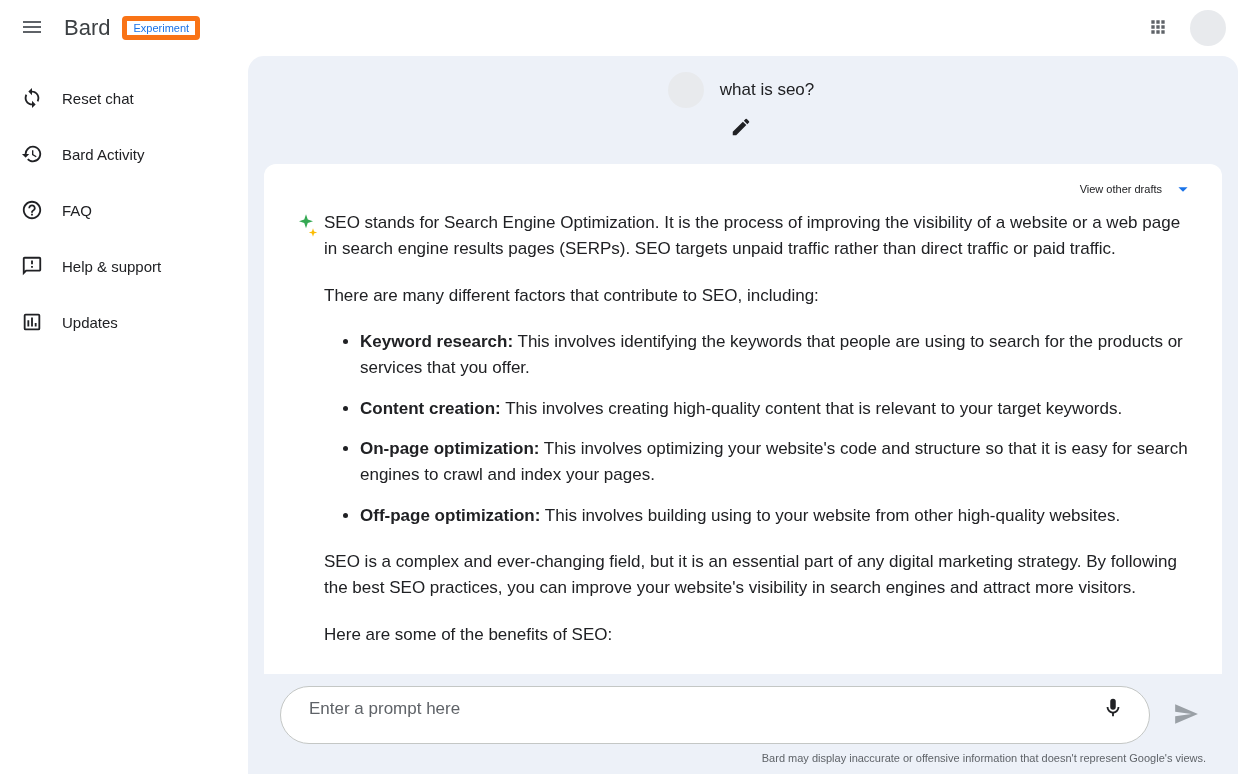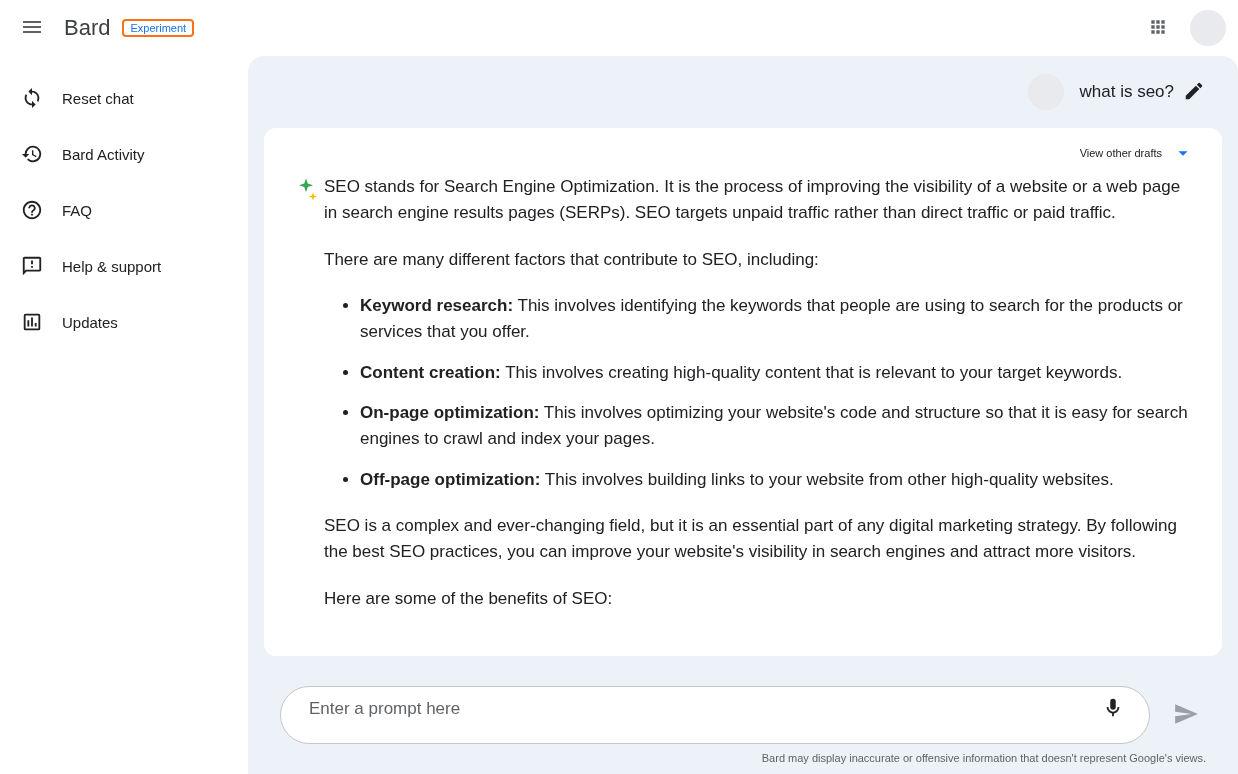--- a/index.html
+++ b/index.html
@@ -29,21 +29,21 @@
     border-radius: 50%; cursor: pointer;
   }
   .brand {
     font-size: 22px;
     font-weight: 500;
     color: #3c4043;
     margin-left: 4px;
     margin-right: 8px;
   }
   .experiment-badge {
-    border: 2px solid #f97316;
+    border: 5px solid #f97316;
     color: #1a73e8;
     font-size: 11px;
     padding: 1px 6px;
     border-radius: 4px;
     font-weight: 500;
   }
   .header-right { display: flex; align-items: center; gap: 12px; }
   .apps-btn {
     width: 40px; height: 40px;
     border: none; background: none;
@@ -90,22 +90,23 @@
   }
 
   .conversation {
     flex: 1;
     overflow-y: auto;
     padding: 0;
   }
 
   
   .user-row {
-    display: flex; align-items: center; justify-content: flex-end;
+    display: flex; align-items: center; justify-content: space-between;
     padding: 16px 24px 16px 20px;
+    flex-direction: column;
   }
   .user-row-left { display: flex; align-items: center; gap: 16px; }
   .user-avatar { width: 36px; height: 36px; border-radius: 50%; background: #e8eaed; }
   .user-text { font-size: 17px; color: #202124; }
   .edit-btn {
     width: 40px; height: 40px; border: none; background: none;
     display:flex; align-items:center; justify-content:center;
     border-radius:50%; cursor:pointer;
   }
 
@@ -288,21 +289,21 @@
               <path fill="#fbbc04" d="M18 14l.9 2.7L21.6 17.6l-2.7.9L18 21.2l-.9-2.7L14.4 17.6l2.7-.9z"></path>
             </svg>
           </div>
           <div class="answer">
             <p>SEO stands for Search Engine Optimization. It is the process of improving the visibility of a website or a web page in search engine results pages (SERPs). SEO targets unpaid traffic rather than direct traffic or paid traffic.</p>
             <p>There are many different factors that contribute to SEO, including:</p>
             <ul>
               <li><strong>Keyword research:</strong><span> This involves identifying the keywords that people are using to search for the products or services that you offer.</span></li>
               <li><strong>Content creation:</strong><span> This involves creating high-quality content that is relevant to your target keywords.</span></li>
               <li><strong>On-page optimization:</strong><span> This involves optimizing your website's code and structure so that it is easy for search engines to crawl and index your pages.</span></li>
-              <li><strong>Off-page optimization:</strong><span> This involves building links to your website from other high-quality websites.</span></li>
+              <li><strong>Off-page optimization:</strong><span> This involves building using to your website from other high-quality websites.</span></li>
             </ul>
             <p>SEO is a complex and ever-changing field, but it is an essential part of any digital marketing strategy. By following the best SEO practices, you can improve your website's visibility in search engines and attract more visitors.</p>
             <p>Here are some of the benefits of SEO:</p>
           </div>
         </div>
       </div>
 
     </div>
 
     <div class="composer-wrap">

